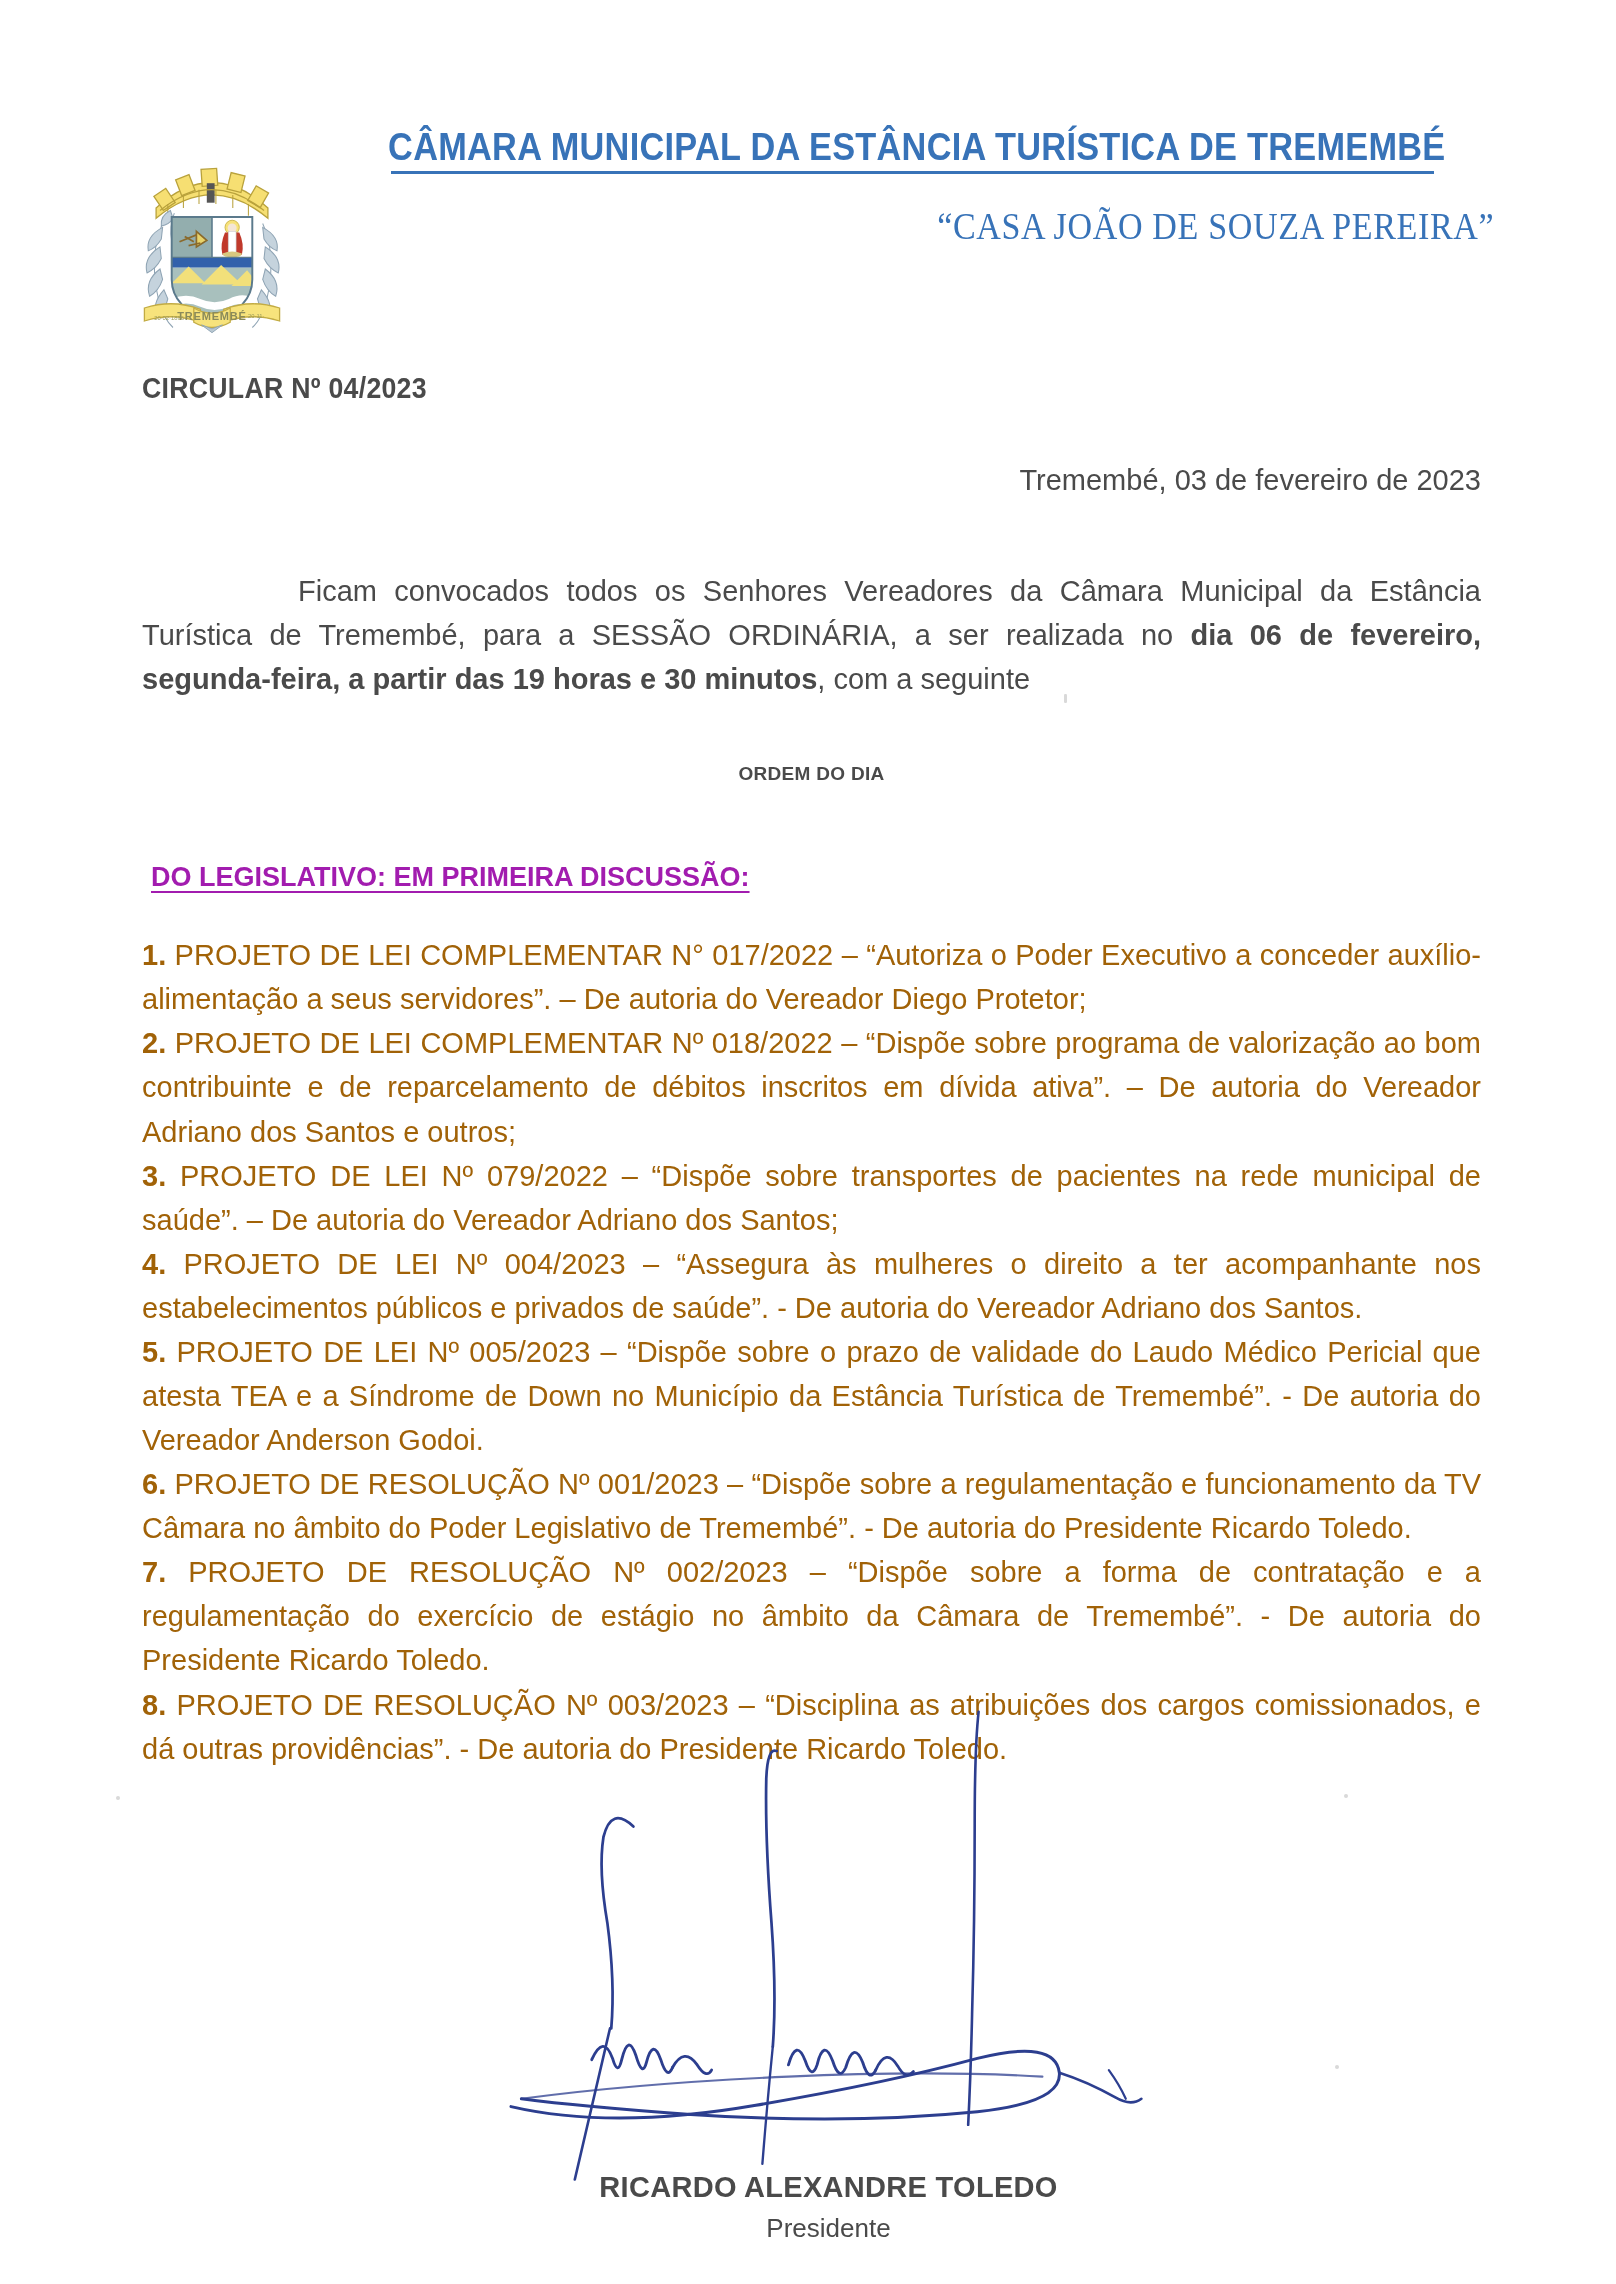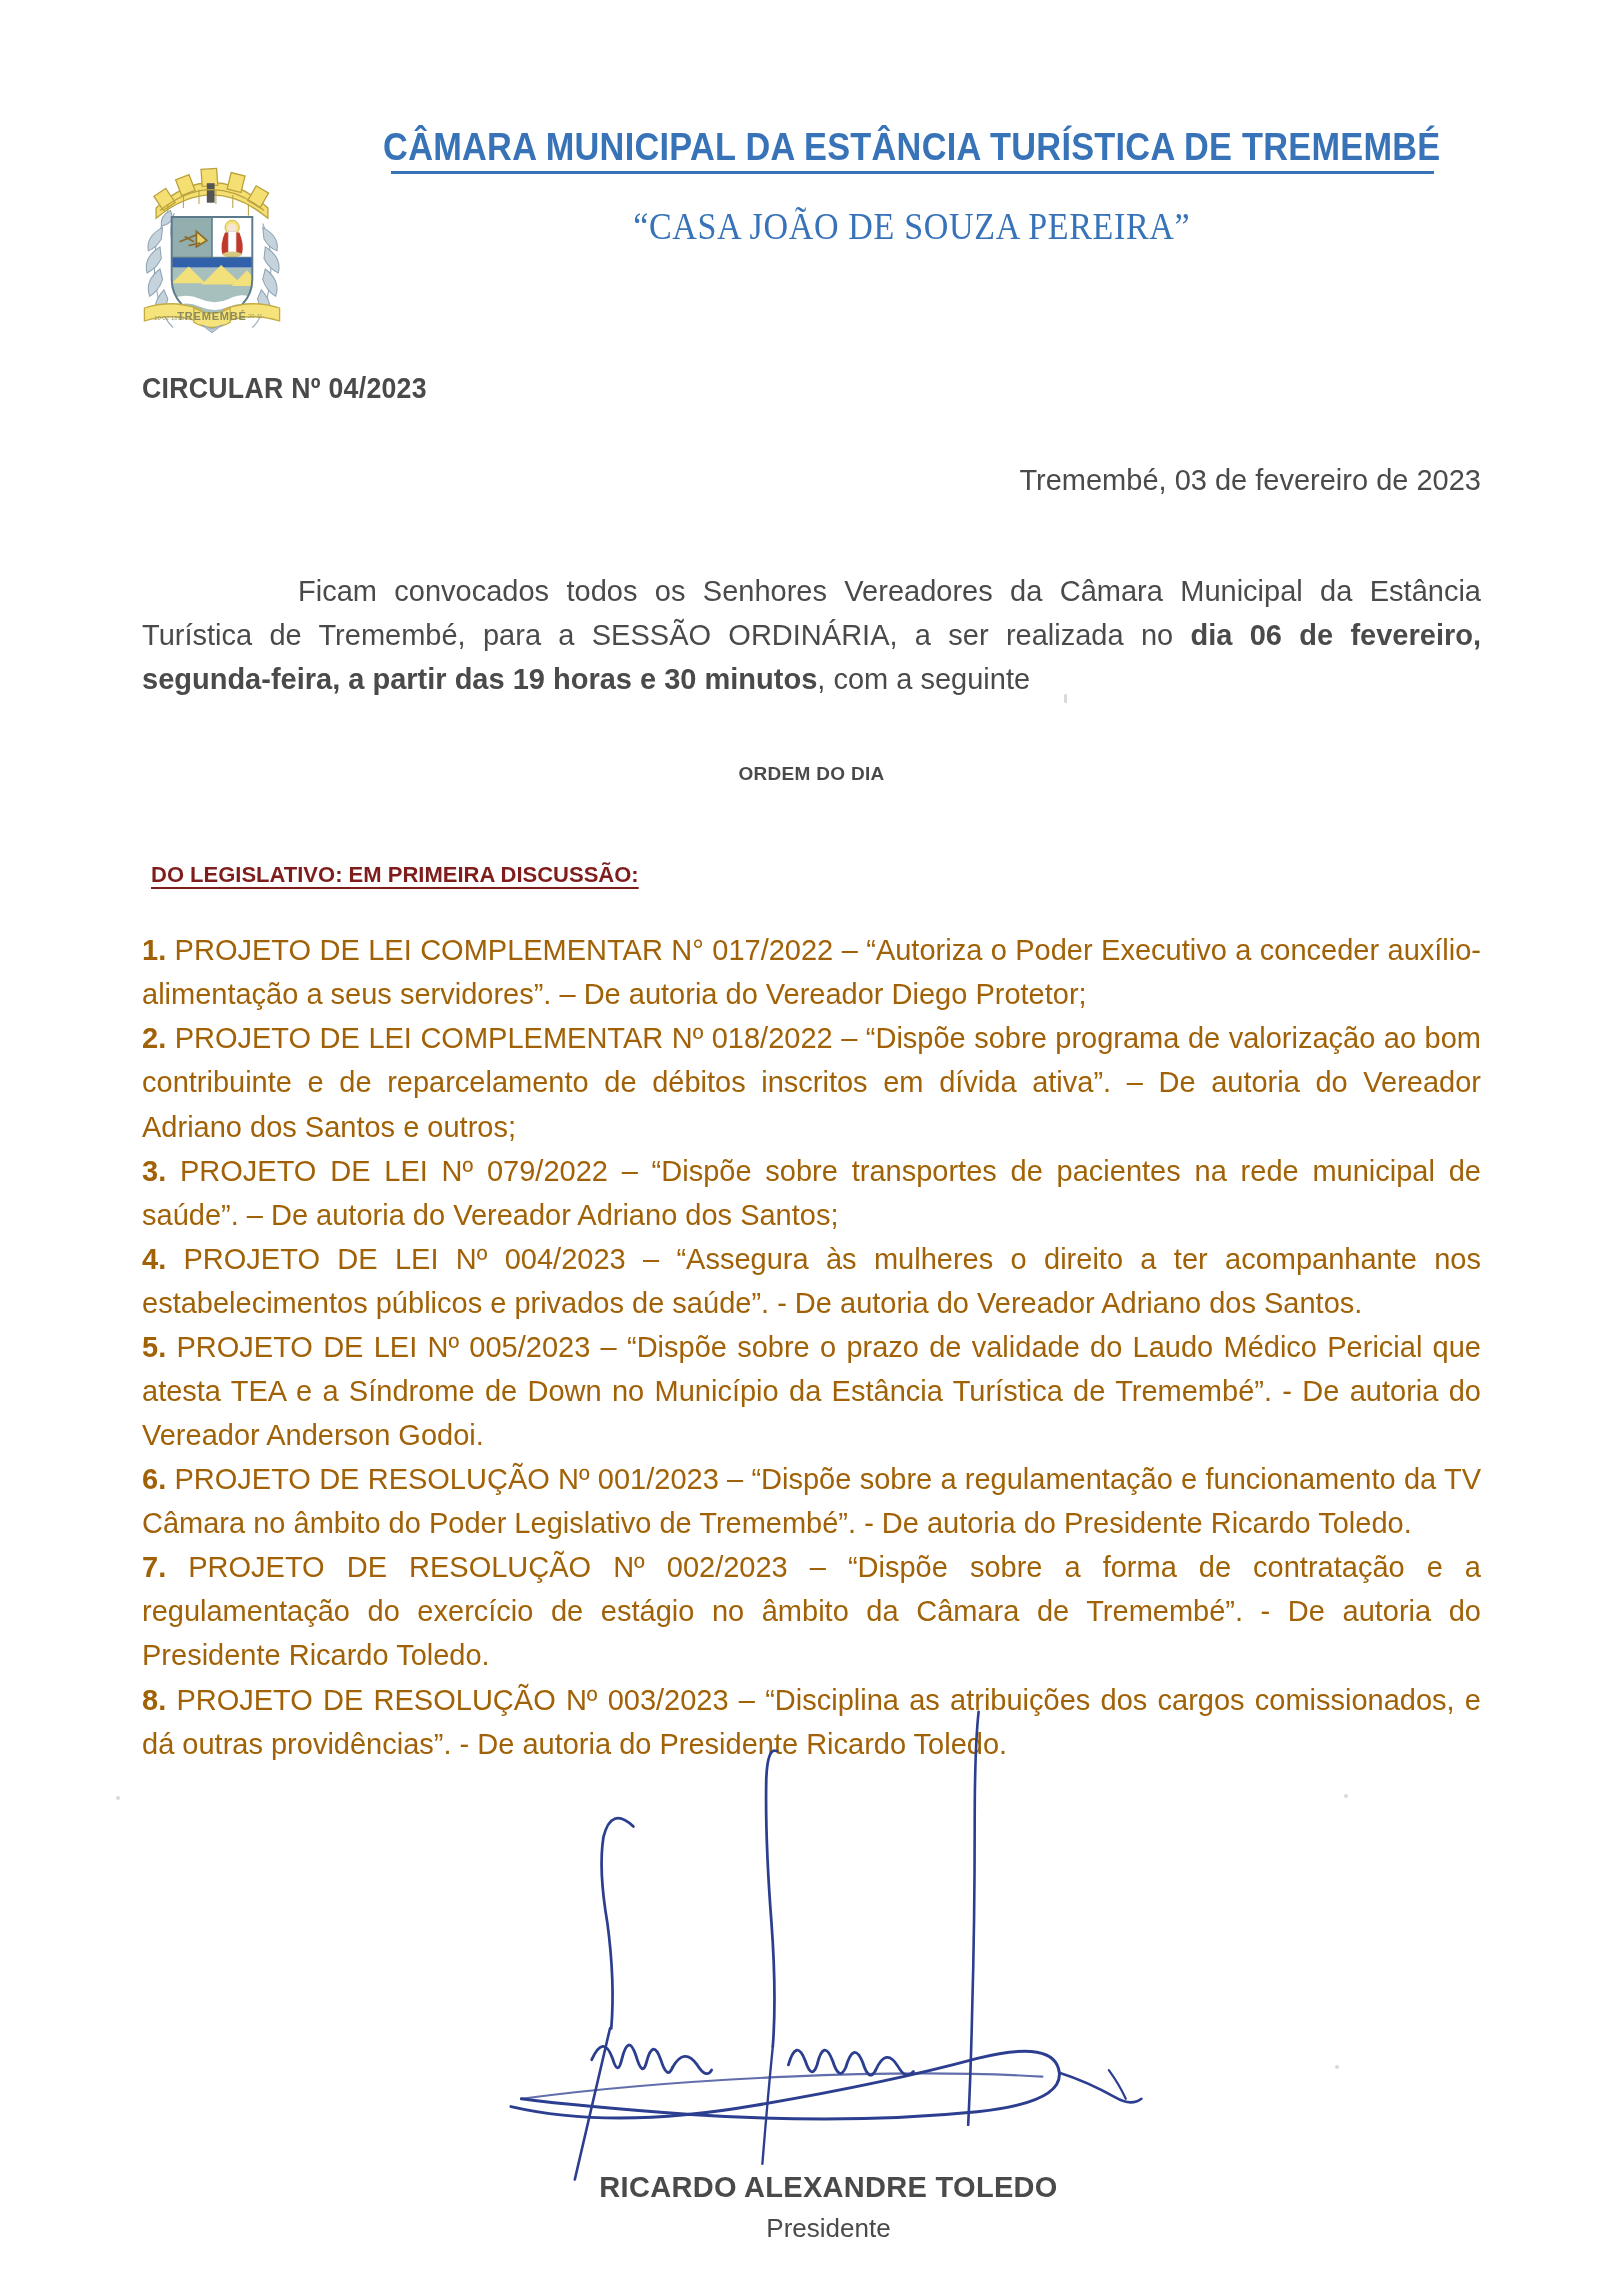--- a/index.html
+++ b/index.html
@@ -28,21 +28,21 @@
   }
   .crest{
     position:absolute;
     left:134px;top:145px;
     width:156px;height:196px;
   }
   .header-text{
     position:absolute;
     left:306px;top:127px;
     width:1212px;
-    text-align:center;
+    text-align:right;
   }
   .org-title{
     font-family:"Liberation Sans", sans-serif;
     font-weight:bold;
     font-size:39px;
     letter-spacing:0.3px;
     color:#3873b8;
     transform:scaleX(0.88);
     transform-origin:center;
     white-space:nowrap;
@@ -103,24 +103,24 @@
   .ordem{
     text-align:center;
     font-weight:bold;
     font-size:19px;
     letter-spacing:0.3px;
     margin-bottom:77px;
     color:#4a4a4a;
   }
   .section-head{
     font-weight:bold;
-    font-size:22px;
+    font-size:27px;
     text-decoration:underline;
     text-underline-offset:5.2px;
-    color:#7f1d1d;
+    color:#a21caf;
     margin-bottom:40px;
     padding-left:9px;
     display:block;
   }
   .section-head.second{
     margin-top:46px;
     padding-left:0;
   }
   .item{
     text-align:justify;

